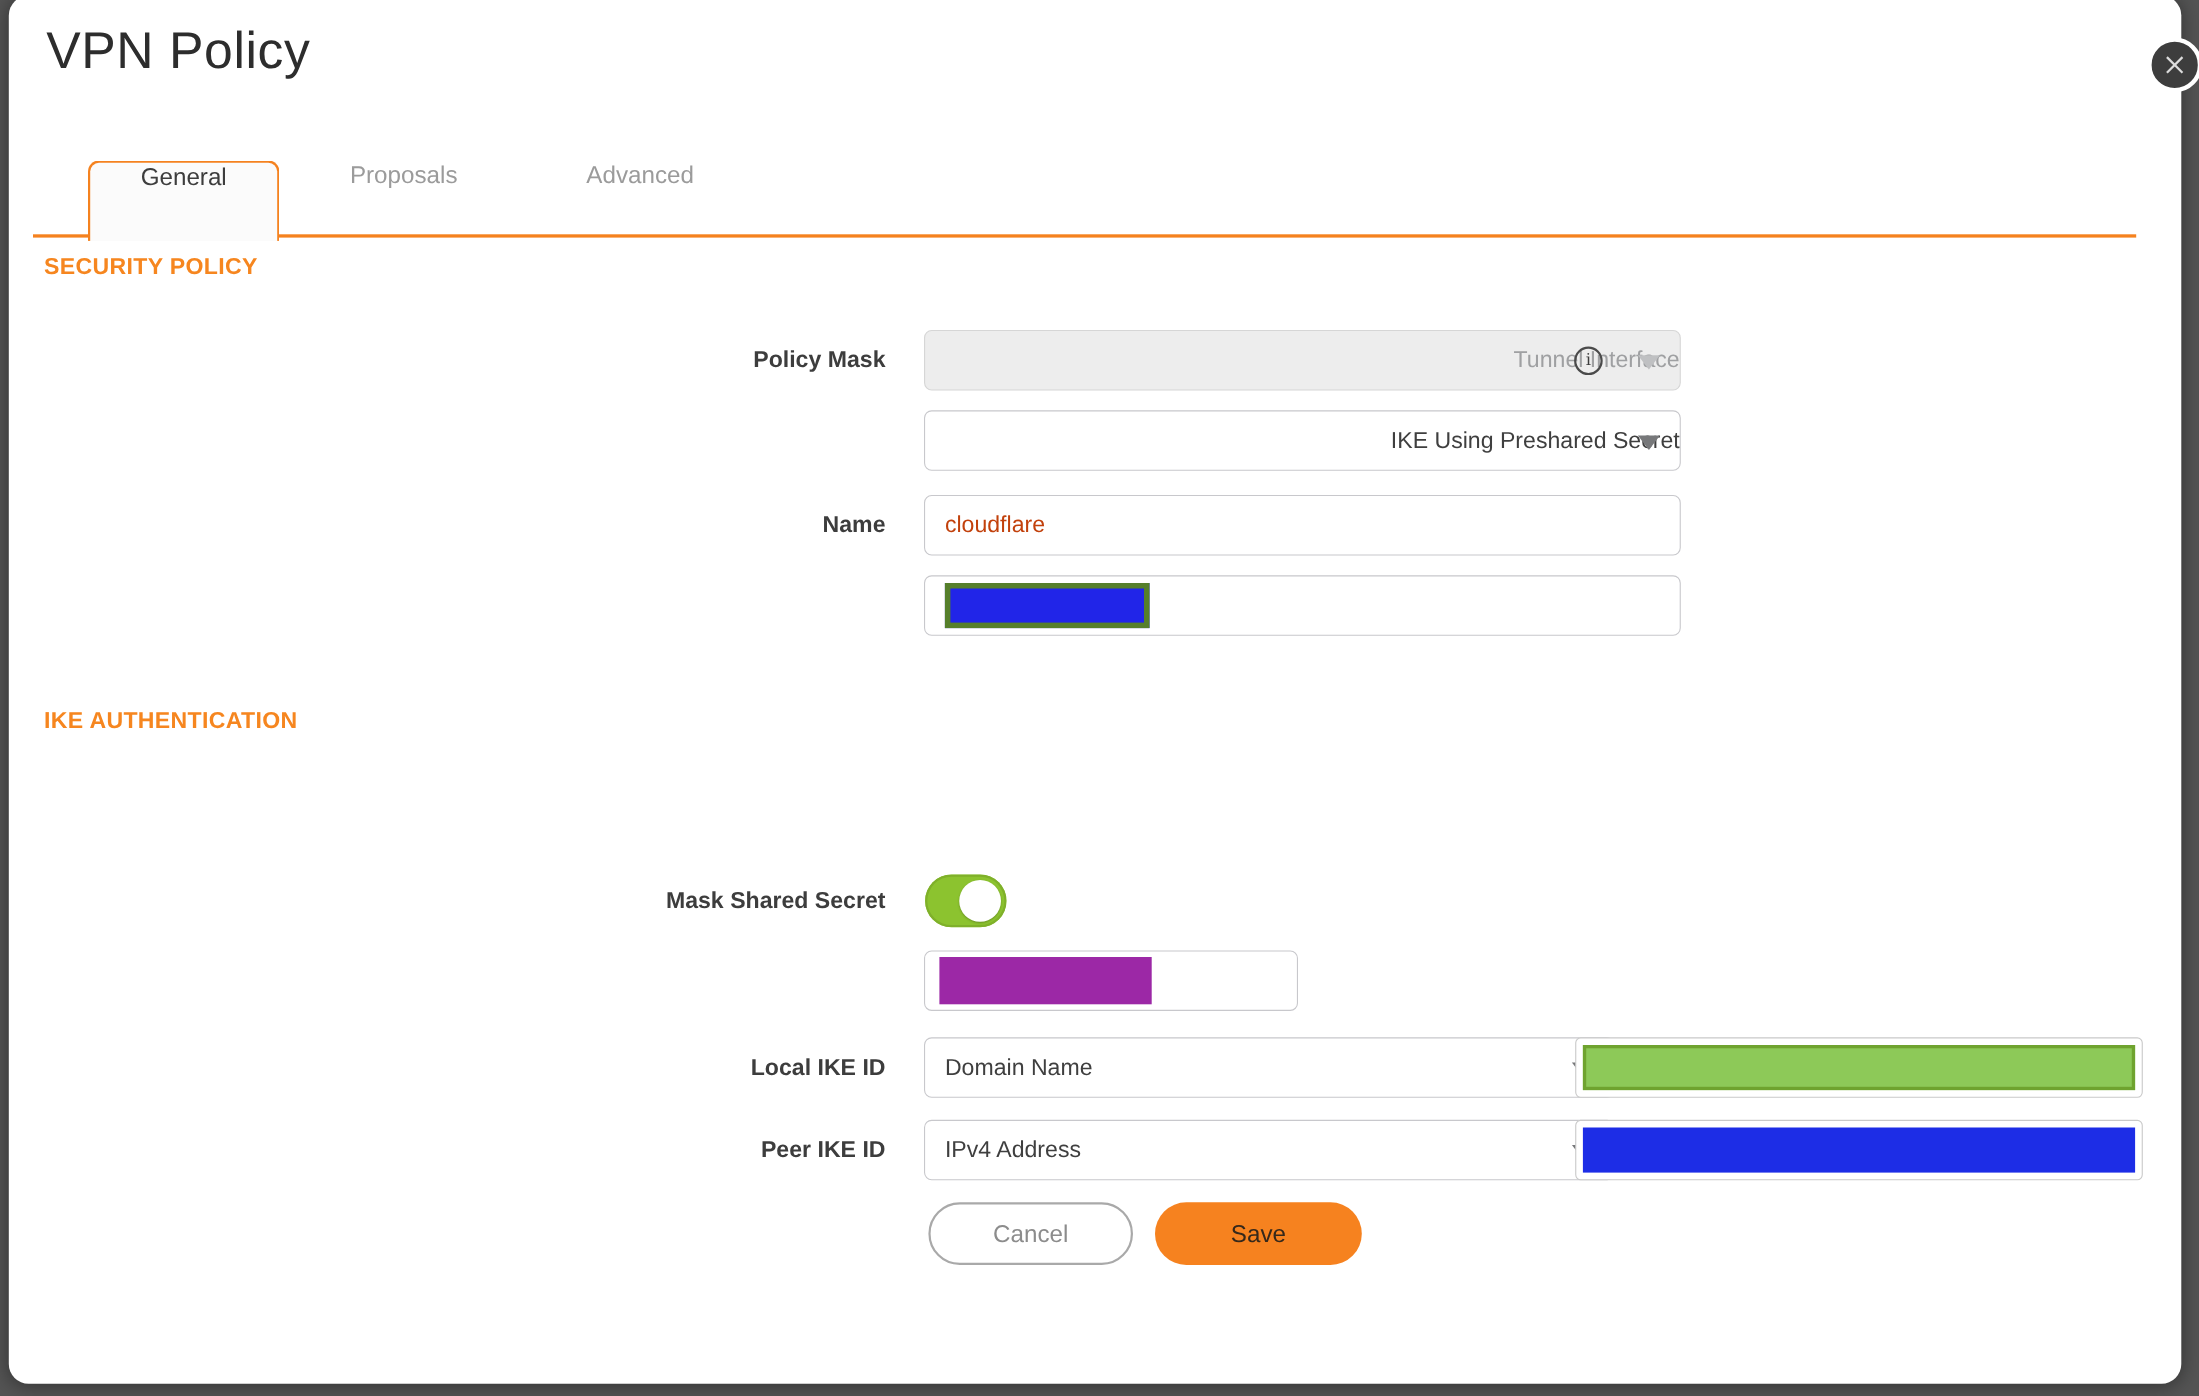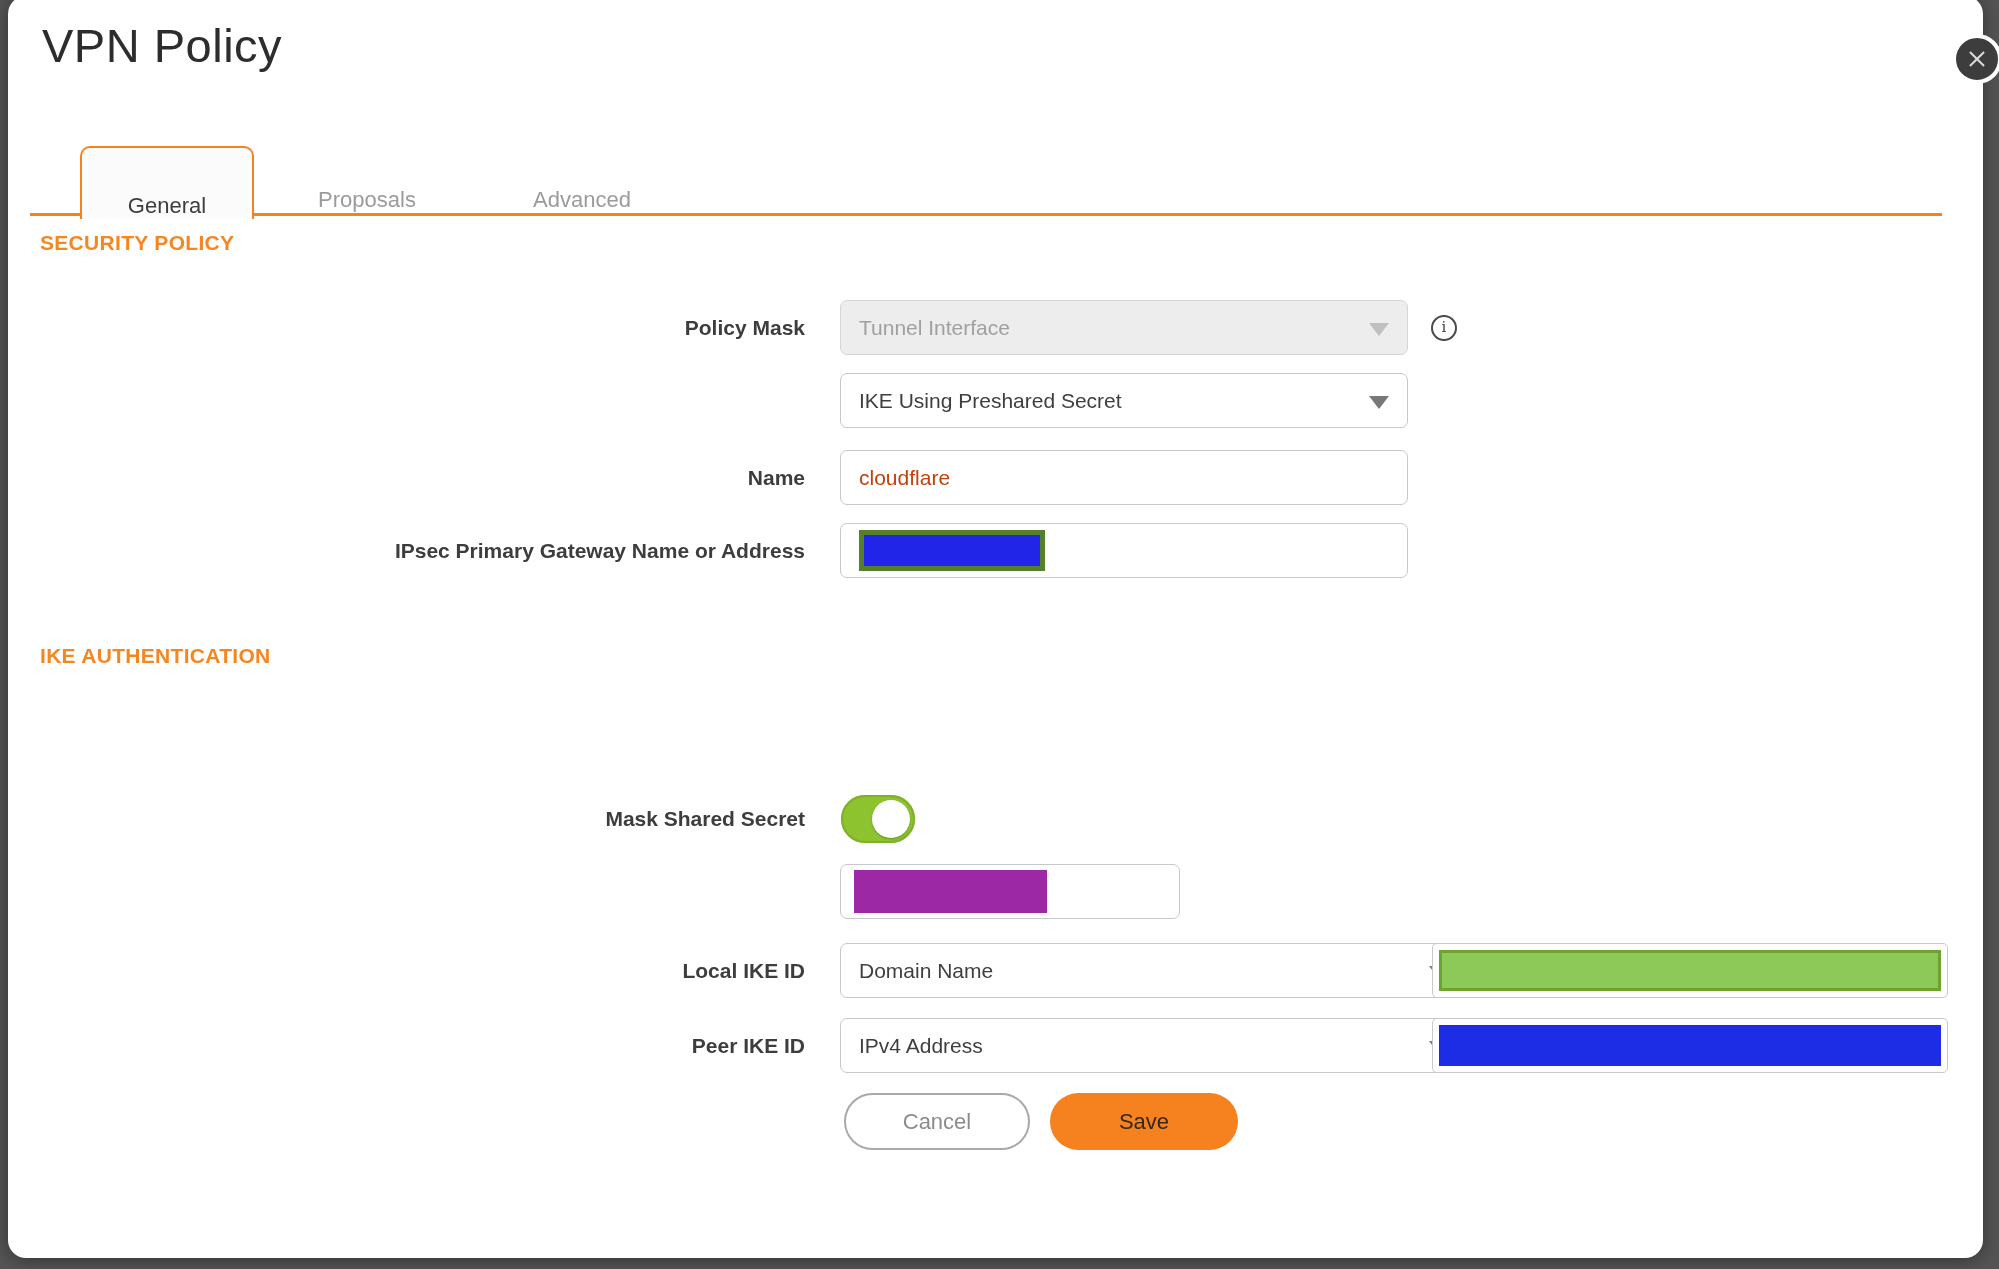--- a/index.html
+++ b/index.html
@@ -6,34 +6,34 @@
   .page{position:relative;width:1999px;height:1269px;background:#545454;overflow:hidden;
         font-family:"Liberation Sans","DejaVu Sans",sans-serif;}
   .dialog{position:absolute;left:8px;top:-4px;width:1975px;height:1262px;background:#ffffff;
           border-radius:18px;box-shadow:0 2px 18px rgba(0,0,0,.4);}
   .close-btn{position:absolute;left:1952px;top:34px;width:42px;height:42px;border-radius:50%;
              background:#3d3d3d;border:4px solid #ffffff;display:flex;align-items:center;
              justify-content:center;cursor:pointer;z-index:30;}
   .page-title{position:absolute;left:42px;top:18px;font-size:47px;font-weight:500;color:#2d2d2d;
               letter-spacing:.5px;z-index:5;}
   
-  .tab{position:absolute;top:146px;height:67px;width:170px;display:flex;align-items:flex-end;
+  .tab{position:absolute;top:146px;height:67px;width:170px;display:flex;align-items:flex-start;
        justify-content:center;font-size:22px;color:#9b9b9b;cursor:pointer;z-index:6;}
   .tab.active{background:#fbfbfb;border:2px solid #f5821f;border-bottom:none;
               border-radius:10px 10px 0 0;color:#3d3d3d;height:71px;z-index:7;}
   .tab-line{position:absolute;left:30px;top:213px;width:1912px;height:3px;background:#f5821f;z-index:5;}
   .section-heading{position:absolute;left:40px;font-size:21px;font-weight:700;color:#f6861f;
                    letter-spacing:.3px;z-index:5;}
   
   .row{position:absolute;left:0;width:1999px;height:55px;z-index:5;}
   .lbl{position:absolute;left:60px;top:0;width:745px;height:55px;display:flex;align-items:center;
        justify-content:flex-end;font-size:21px;font-weight:700;color:#3d3d3d;white-space:nowrap;}
   .control{position:absolute;left:840px;top:0;height:55px;box-sizing:border-box;background:#fff;
            border:1.5px solid #c8c8cc;border-radius:7px;display:flex;align-items:center;}
-  .control.wide{width:568px;}
+  .control.wide{width:688px;justify-content:flex-end;}
   .control.narrow{width:340px;}
   .control.mid{width:628px;}
   .select{cursor:pointer;position:relative;}
   .sel-text{padding-left:18px;font-size:21px;color:#3f3f3f;}
   .caret{position:absolute;right:18px;top:22px;width:0;height:0;border-left:10px solid transparent;
          border-right:10px solid transparent;border-top:13px solid #77787a;}
   .control.disabled{background:#ededed;border-color:#d6d6d6;cursor:default;}
   .control.disabled .sel-text{color:#9fa0a2;}
   .control.disabled .caret{border-top-color:#bfc0c2;}
   .text-input{width:100%;height:100%;border:none;outline:none;background:transparent;
@@ -109,21 +109,20 @@
   </div>
 
   <div class="row" style="top:450px">
     <div class="lbl">Name</div>
     <div class="control wide">
       <input class="text-input" type="text" value="cloudflare" style="">
     </div>
   </div>
 
   <div class="row" style="top:523px">
-    <div class="lbl">IPsec Primary Gateway Name or Address</div>
     <div class="control wide" style="position:relative">
       <div class="redact gateway"></div>
     </div>
   </div>
 
   <div class="section-heading" style="top:644px">IKE AUTHENTICATION</div>
 
 
   <div class="row" style="top:795px">
     <div class="lbl" style="height:48px">Mask Shared Secret</div>

